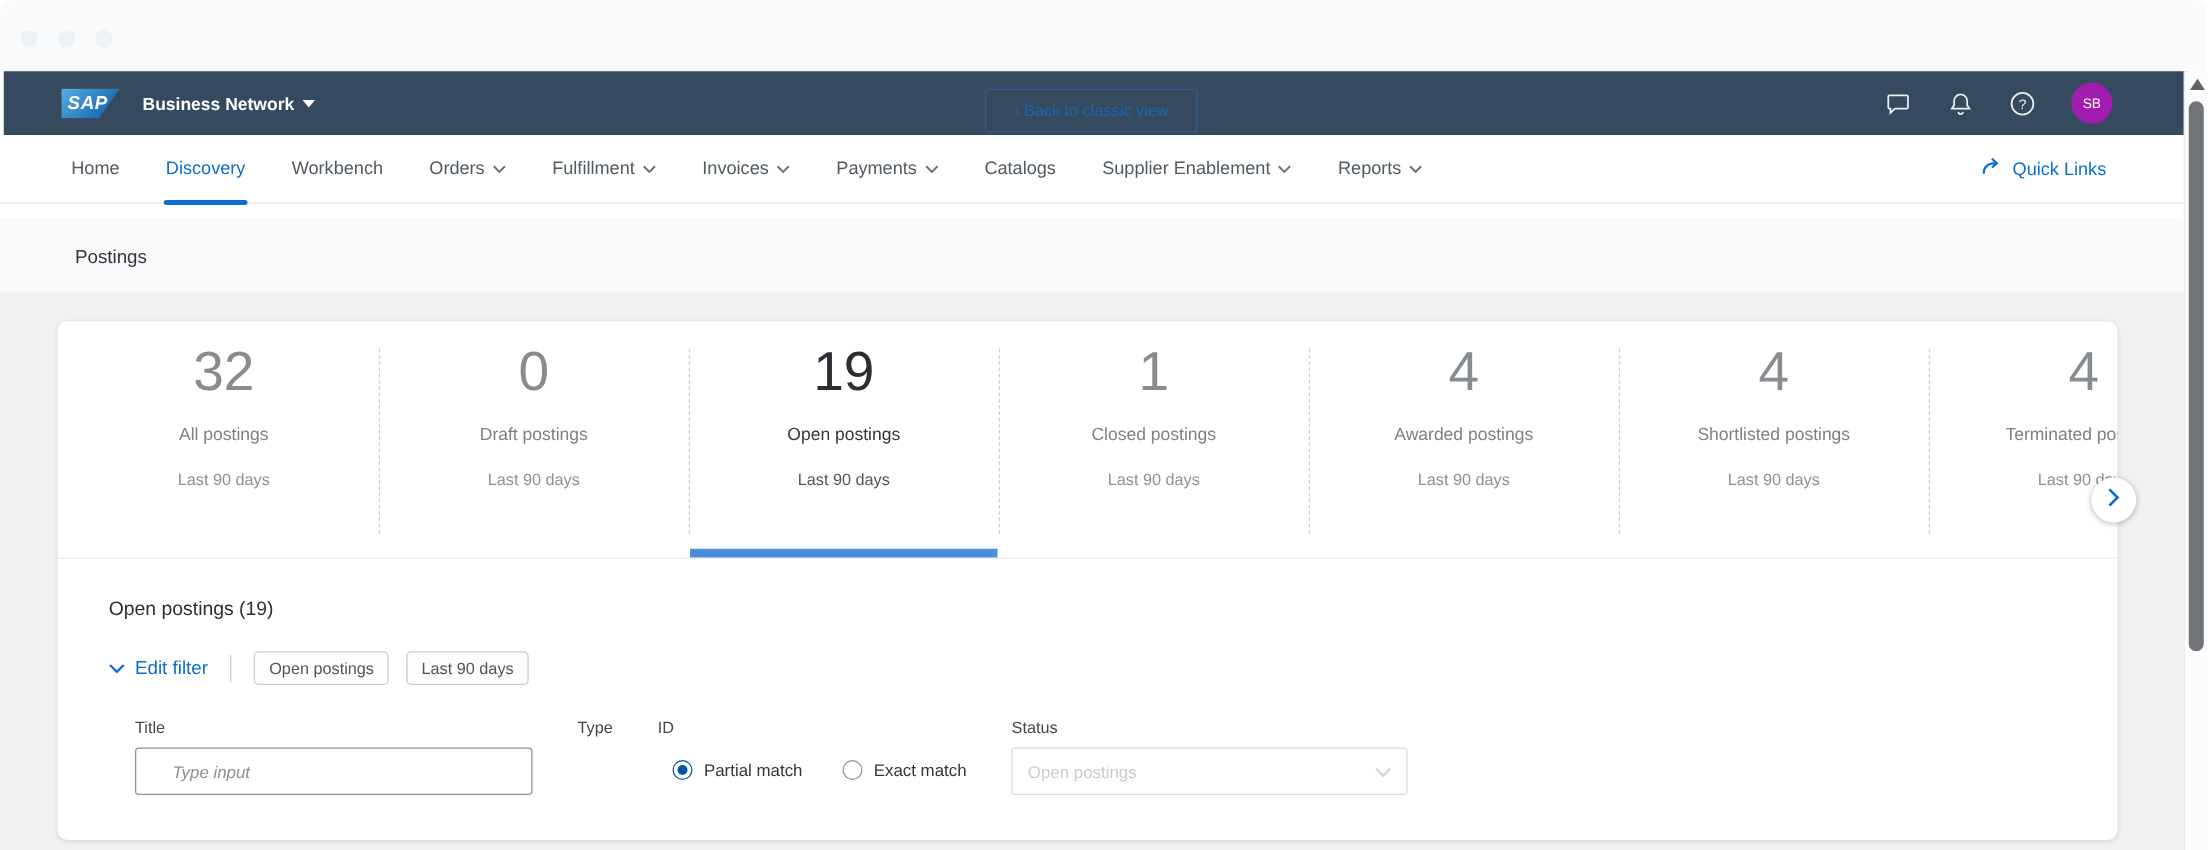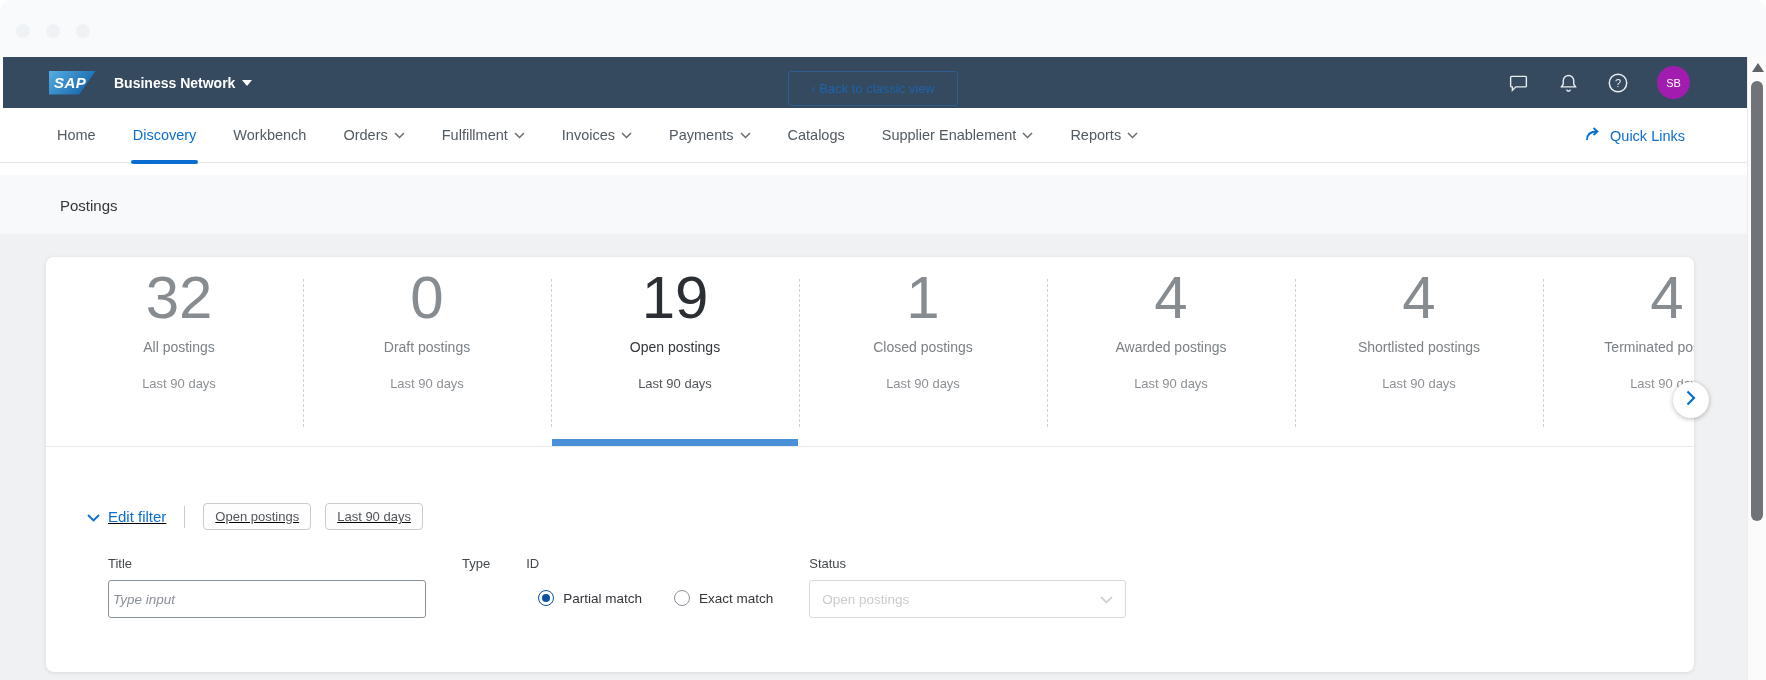--- a/index.html
+++ b/index.html
@@ -51,46 +51,46 @@
   
   .page-bg { position:absolute; left:0; top:234px; width:1747px; height:446px; background:#f0f1f2; }
 
   .card { position:absolute; left:46px; top:257px; width:1648px; height:415px; background:#ffffff;
     border-radius:8px; box-shadow:0 1px 4px rgba(0,0,0,.10); overflow:hidden; }
 
   
   .tiles { position:relative; display:flex; height:190px; border-bottom:1px solid #e8eaeb; padding-left:9px; }
   .tile { position:relative; width:248px; flex:0 0 248px; display:flex; flex-direction:column; align-items:center; padding-top:13px; cursor:pointer; }
   .tile + .tile::before { content:""; position:absolute; left:0; top:22px; height:148px; border-left:1px dashed #cdd1d5; }
-  .tile .num { font-size:60px; line-height:56px; color:#878c91; font-weight:300; }
+  .tile .num { font-size:44px; line-height:56px; color:#878c91; font-weight:300; }
   .tile .lbl { margin-top:13px; font-size:14px; color:#7b8186; }
   .tile .per { margin-top:21px; font-size:13px; color:#8d9196; }
   .tile.active .num { color:#2b2f33; font-weight:500; }
   .tile.active .lbl { color:#32363a; }
   .tile.active .per { color:#51555a; }
   .tile.active::after { content:""; position:absolute; left:1px; right:1px; bottom:0; height:7px; background:#4a90d9; }
 
   .scroll-next { position:absolute; left:1673px; top:382px; width:36px; height:36px; border-radius:50%;
     background:#ffffff; box-shadow:0 1px 5px rgba(0,0,0,.28); display:flex; align-items:center; justify-content:center; cursor:pointer; z-index:5; }
 
   
   .section { padding:32px 0 0 41px; }
   .section-title { font-size:15.5px; color:#2b2f33; }
-  .filter-row { margin-top:24px; display:flex; align-items:center; gap:14px;text-decoration:underline; }
+  .filter-row { margin-top:24px; display:flex; align-items:center; gap:14px; }
   .edit-filter { display:flex; align-items:center; gap:8px; color:#0a6ed1; font-size:15px; cursor:pointer; }
   .vsep { width:1px; height:22px; background:#c9cbcc; margin:0 4px; }
   .pill { height:27px; padding:0 11px; border:1px solid #c9cbcc; border-radius:4px; background:#fdfdfd;
     color:#51555a; font-size:13px; display:flex; align-items:center; cursor:pointer; }
 
   
   .form-row { margin:26px 0 0 21px; display:flex; gap:36px; }
   .field { display:flex; flex-direction:column; }
   .field label { font-size:13px; color:#44484c; margin-bottom:9px; }
   .txt-input { height:38px; border:1px solid #89919a; border-radius:3px; background:#fff;
-    padding:0 4px; font-size:13.5px; color:#32363a; font-family:"Liberation Sans",sans-serif; }
+    padding:0 29px; font-size:13.5px; color:#32363a; font-family:"Liberation Sans",sans-serif; }
   .txt-input::placeholder { font-style:italic; color:#8a9096; }
   .w-title { width:318px; } .w-type { width:301px; } .w-id { width:310px; } .w-status { width:317px; }
   .select { height:38px; border:1px solid #89919a; border-radius:3px; background:#fff;
     padding:0 12px; font-size:13.5px; color:#32363a; display:flex; align-items:center; justify-content:space-between; cursor:pointer; }
   .select.disabled { border-color:#d9dadc; color:#c9ccce; cursor:default; }
   .radio-row { margin-top:10px; display:flex; align-items:center; gap:32px; padding-left:12px; }
   .radio { display:flex; align-items:center; gap:9px; cursor:pointer; font-size:13.5px; color:#32363a; }
   .rb { width:16px; height:16px; border-radius:50%; border:1px solid #89919a; background:#fff; position:relative; }
   .radio.selected .rb { border-color:#0854a0; }
   .radio.selected .rb::after { content:""; position:absolute; left:3px; top:3px; width:8px; height:8px; border-radius:50%; background:#0854a0; }
@@ -254,20 +254,21 @@
         <div class="per">Last 90 days</div>
       </div>
       <div class="tile">
         <div class="num">4</div>
         <div class="lbl">Terminated postings</div>
         <div class="per">Last 90 days</div>
       </div>
     </div>
 
     <div class="section">
+      <div class="section-title">Open postings (19)</div>
 
       <div class="filter-row">
         <div class="edit-filter">
           <span><svg width="13" height="8" viewBox="0 0 13 8" fill="none" stroke="#0a6ed1" stroke-width="1.8">
                 <path d="M1 1 L6.5 6.5 L12 1"></path>
               </svg></span>
           <span>Edit filter</span>
         </div>
         <div class="vsep"></div>
         <div class="pill">Open postings</div>

